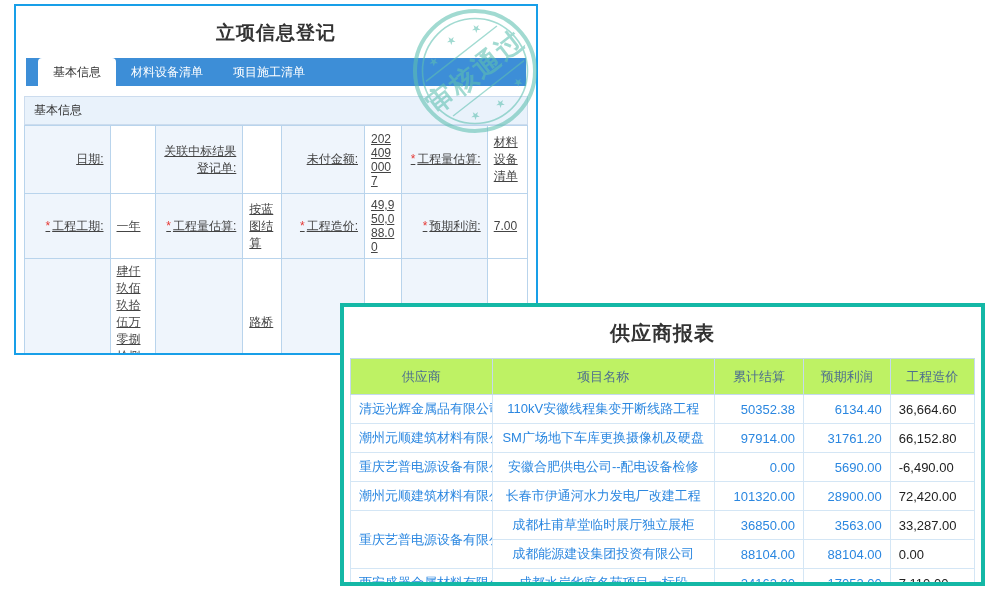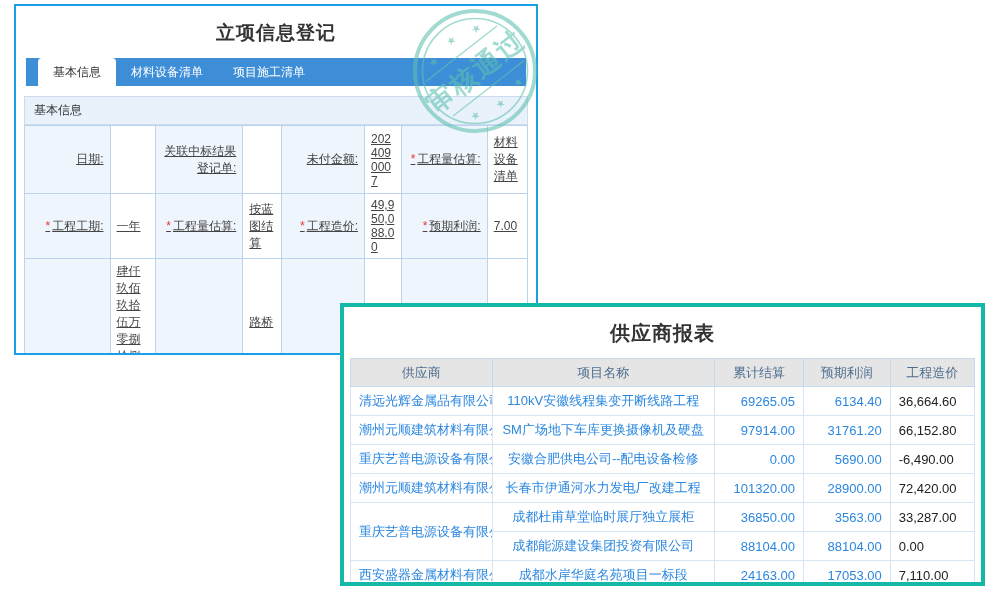--- a/index.html
+++ b/index.html
@@ -31,22 +31,22 @@
   .stamp { position:absolute; left:408px; top:4px; width:134px; height:134px;
     z-index:5; opacity:0.58; pointer-events:none; }
 
   
   .panel2 { position:absolute; left:320px; top:303px; width:645px; height:283px;
     background:#fff; border:4px solid #14b8a6; z-index:10; overflow:hidden;margin-left:20px; }
   .p2-title { text-align:center; font-size:20px; font-weight:bold; color:#333;
     padding:13px 0 11px; letter-spacing:1px; }
   table.report { width:calc(100% - 12px); margin:0 6px; border-collapse:collapse;
     table-layout:fixed; font-size:13px; }
-  table.report th { background:#e5e5e5; border:1px solid #c5daee; color:#4e6e8f;
-    font-weight:normal; height:28px; text-align:center; }
+  table.report th { background:#bef264; border:1px solid #c5daee; color:#4e6e8f;
+    font-weight:normal; height:36px; text-align:center; }
   table.report td { border:1px solid #d4e6f5; height:29px; padding:0 8px;
     white-space:nowrap; overflow:hidden; }
   td.supplier { color:#2b87e0; text-align:center; cursor:pointer; }
   td.project  { color:#2b87e0; text-align:center;  cursor:pointer; }
   td.num      { color:#2b87e0; text-align:right; cursor:pointer; }
   td.unpaid   { color:#222;    }
 </style>
 </head>
 <body>
 
@@ -143,21 +143,21 @@
           <th>项目名称</th>
           <th>累计结算</th>
           <th>预期利润</th>
           <th>工程造价</th>
         </tr>
       </thead>
       <tbody>
         <tr>
           <td class="supplier">清远光辉金属品有限公司</td>
           <td class="project">110kV安徽线程集变开断线路工程</td>
-          <td class="num">69265.05</td>
+          <td class="num">50352.38</td>
           <td class="num">6134.40</td>
           <td class="unpaid">36,664.60</td>
         </tr>
         <tr>
           <td class="supplier">潮州元顺建筑材料有限公司</td>
           <td class="project">SM广场地下车库更换摄像机及硬盘</td>
           <td class="num">97914.00</td>
           <td class="num">31761.20</td>
           <td class="unpaid">66,152.80</td>
         </tr>

